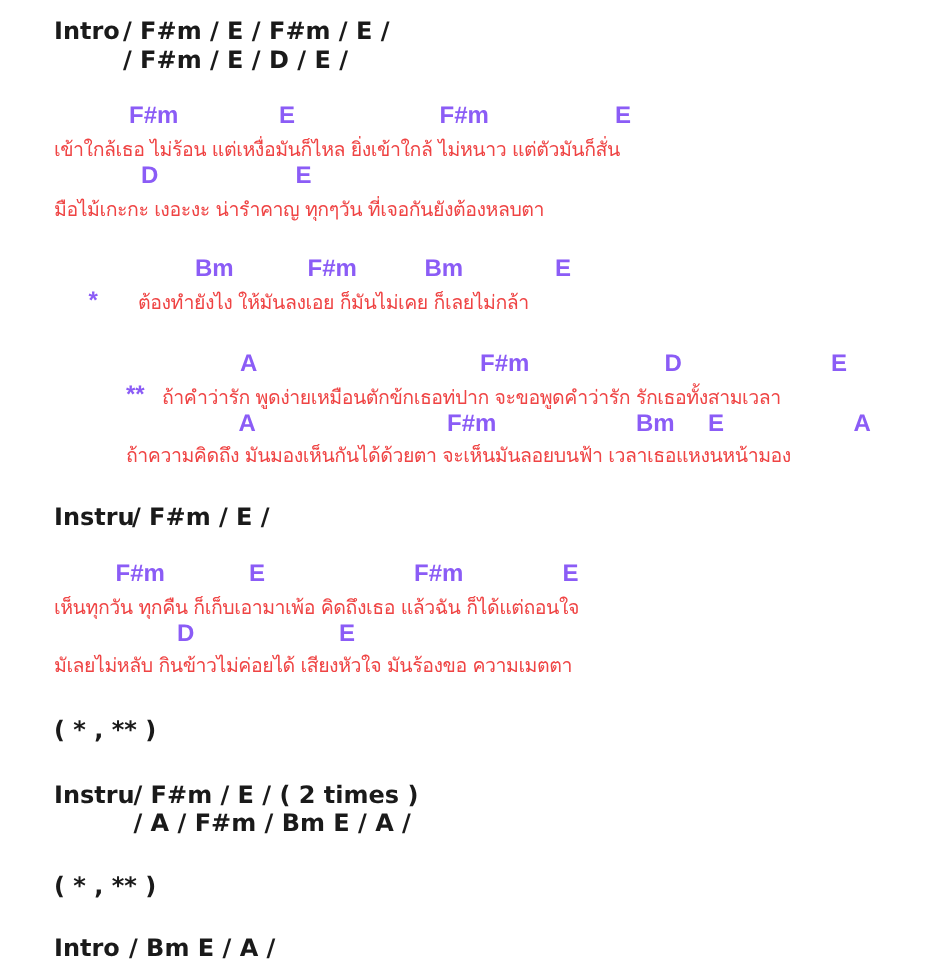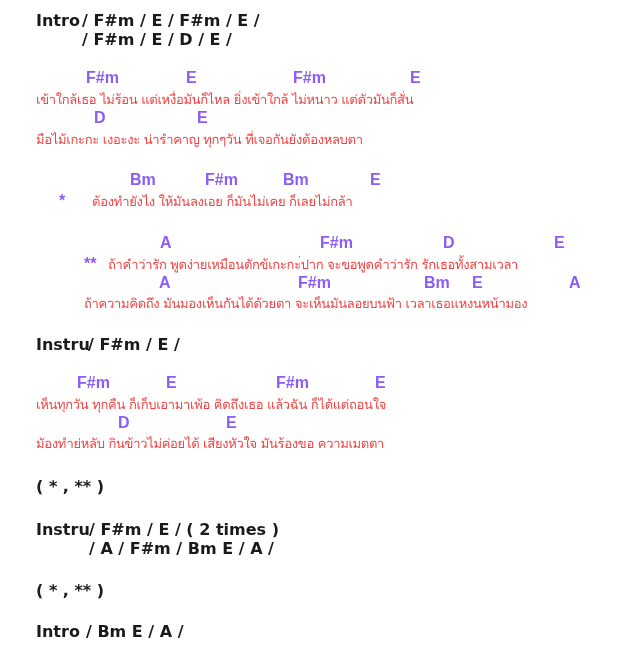--- a/index.html
+++ b/index.html
@@ -64,21 +64,21 @@
   <div class="abs chord" style="left:59px; top:192px;">*</div>
   <div class="abs lyric" style="left:72px; top:191px;margin-left:20px;">ต้องทำยังไง ให้มันลงเอย  ก็มันไม่เคย ก็เลยไม่กล้า</div>
 </div>
 
 <div>
   <div class="abs chord" style="left:160px; top:234px;">A</div>
   <div class="abs chord" style="left:320px; top:234px;">F#m</div>
   <div class="abs chord" style="left:443px; top:234px;">D</div>
   <div class="abs chord" style="left:554px; top:234px;">E</div>
   <div class="abs chord" style="left:84px; top:255px;">**</div>
-  <div class="abs lyric" style="left:108px; top:254px;">ถ้าคำว่ารัก พูดง่ายเหมือนตักข้เกะกะ่ปาก  จะขอพูดคำว่ารัก รักเธอทั้งสามเวลา</div>
+  <div class="abs lyric" style="left:108px; top:254px;">ถ้าคำว่ารัก พูดง่ายเหมือนตักข้กเธอท่ปาก  จะขอพูดคำว่ารัก รักเธอทั้งสามเวลา</div>
 
   <div class="abs chord" style="left:159px; top:274px;">A</div>
   <div class="abs chord" style="left:298px; top:274px;">F#m</div>
   <div class="abs chord" style="left:424px; top:274px;">Bm</div>
   <div class="abs chord" style="left:472px; top:274px;">E</div>
   <div class="abs chord" style="left:569px; top:274px;">A</div>
   <div class="abs lyric" style="left:84px; top:293px;text-align:right;">ถ้าความคิดถึง มันมองเห็นกันได้ด้วยตา จะเห็นมันลอยบนฟ้า เวลาเธอแหงนหน้ามอง</div>
 </div>
 
 <div class="abs label" style="left:36px; top:335px;">Instru</div>
@@ -86,21 +86,21 @@
 
 <div>
   <div class="abs chord" style="left:77px; top:374px;">F#m</div>
   <div class="abs chord" style="left:166px; top:374px;">E</div>
   <div class="abs chord" style="left:276px; top:374px;">F#m</div>
   <div class="abs chord" style="left:375px; top:374px;">E</div>
   <div class="abs lyric" style="left:36px; top:394px;">เห็นทุกวัน ทุกคืน ก็เก็บเอามาเพ้อ คิดถึงเธอ แล้วฉัน ก็ได้แต่ถอนใจ</div>
 
   <div class="abs chord" style="left:118px; top:414px;">D</div>
   <div class="abs chord" style="left:226px; top:414px;">E</div>
-  <div class="abs lyric" style="left:36px; top:433px;">มัองทำย่หลับ กินข้าวไม่ค่อยได้ เสียงหัวใจ มันร้องขอ ความเมตตา</div>
+  <div class="abs lyric" style="left:36px; top:433px;">มัเลยไม่หลับ กินข้าวไม่ค่อยได้ เสียงหัวใจ มันร้องขอ ความเมตตา</div>
 </div>
 
 <div class="abs label" style="left:36px; top:477px;">( * , ** )</div>
 
 <div class="abs label" style="left:36px; top:520px;">Instru</div>
 <div class="abs label" style="left:89px; top:520px;">/ F#m / E / ( 2 times )</div>
 <div class="abs label" style="left:89px; top:539px;">/ A / F#m / Bm E / A /</div>
 
 <div class="abs label" style="left:36px; top:581px;">( * , ** )</div>
 

